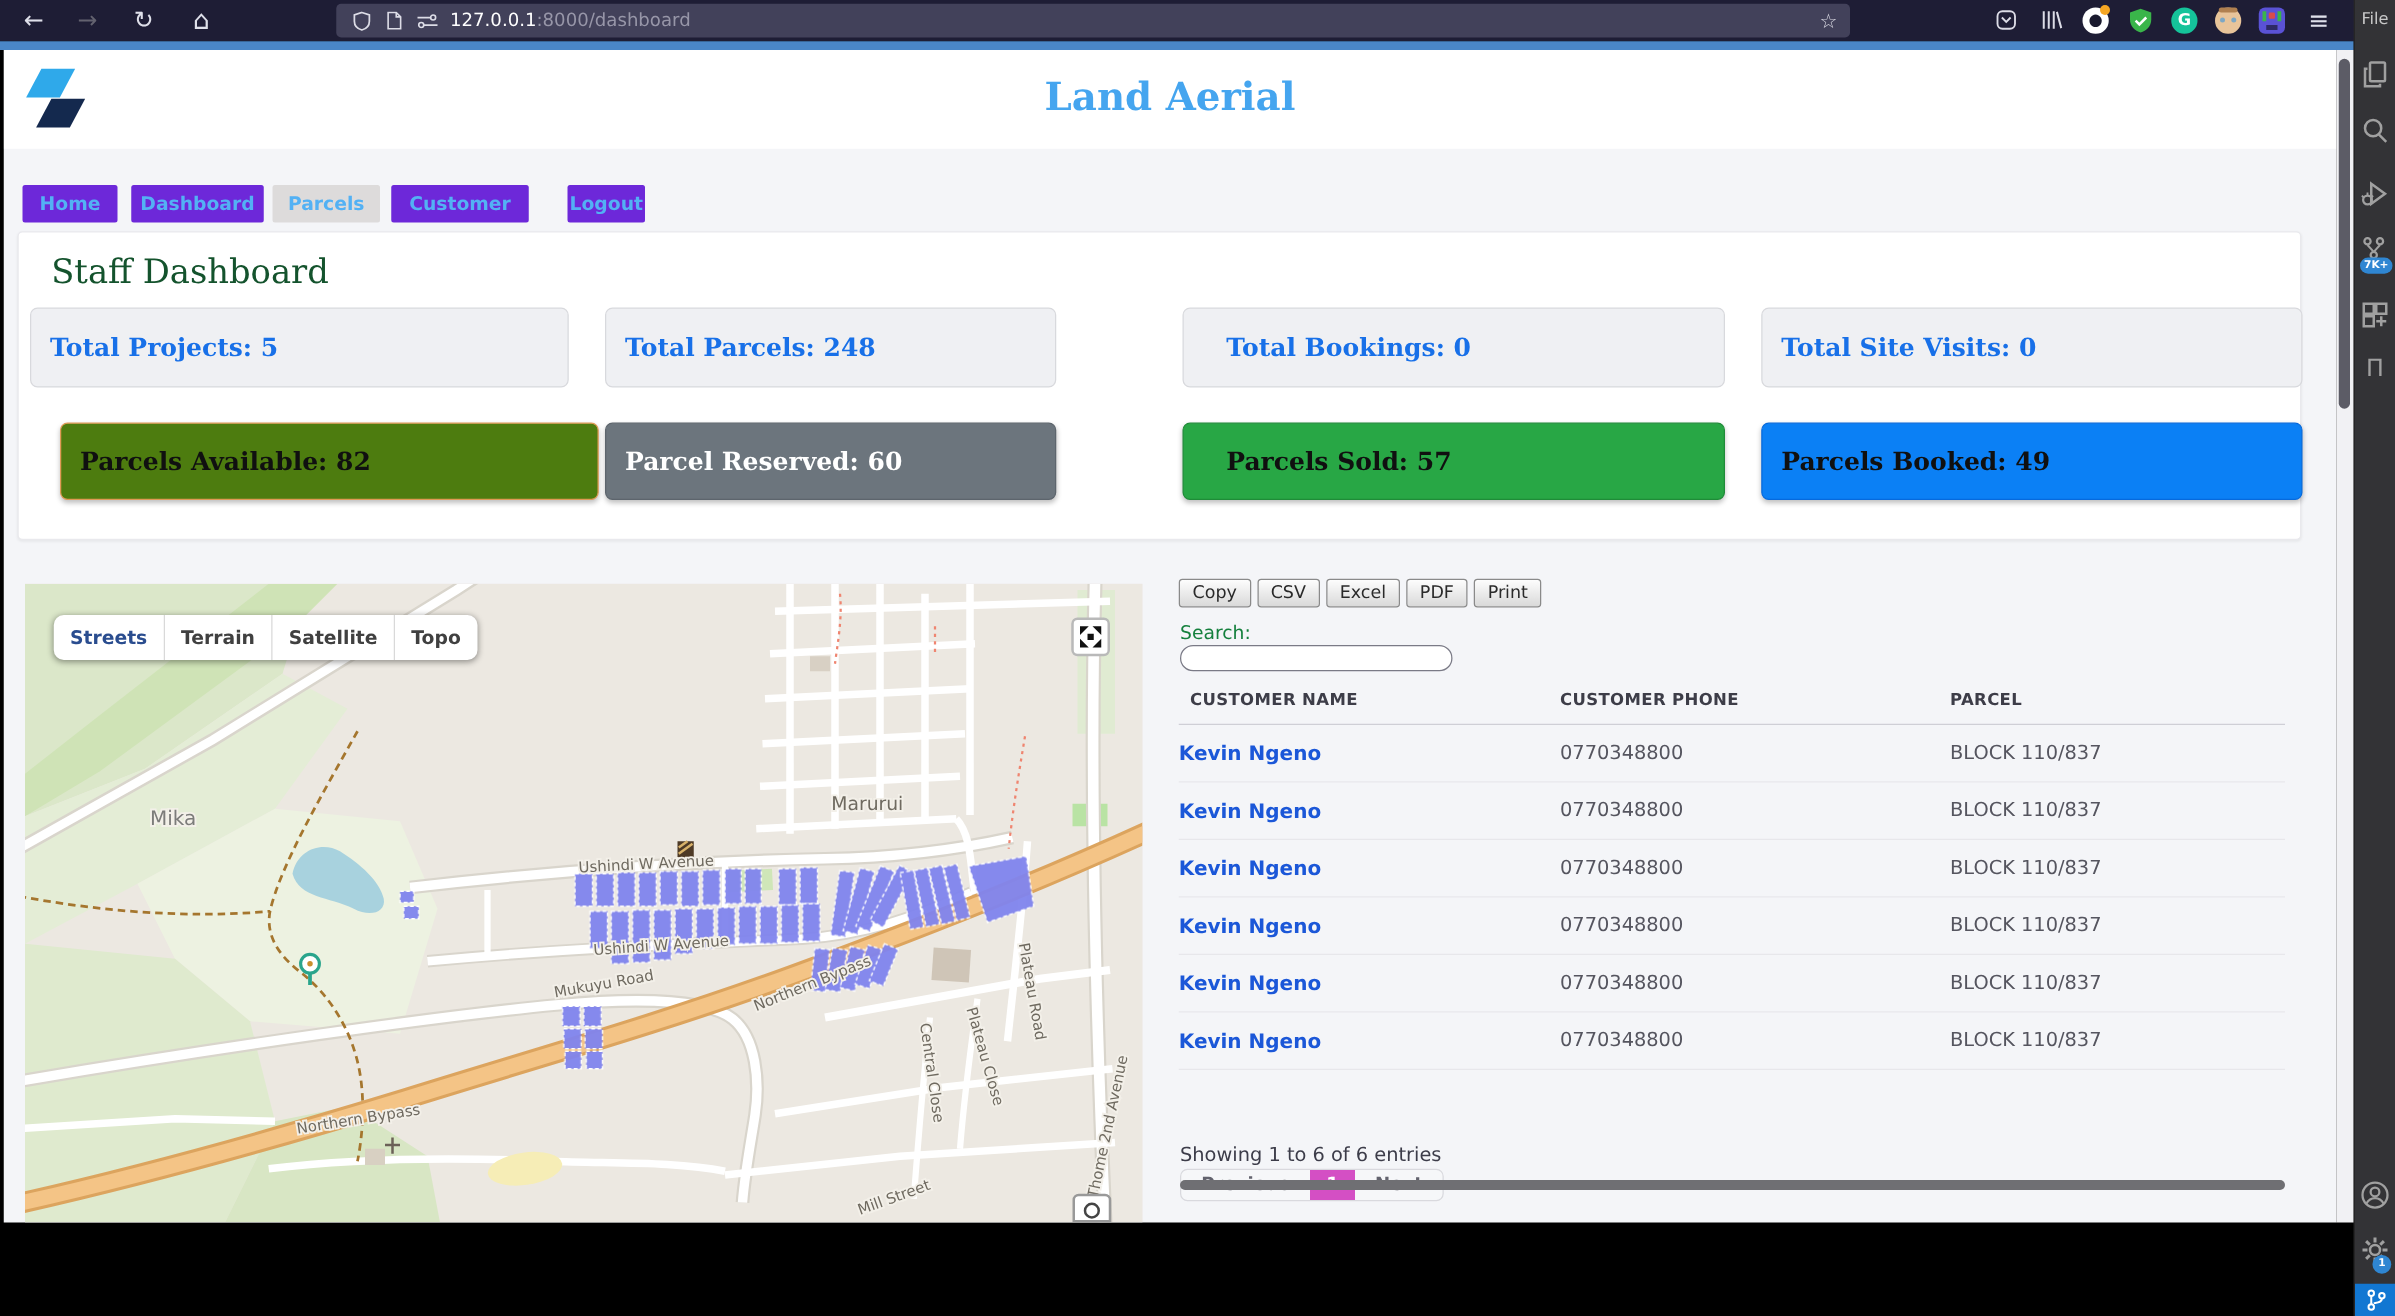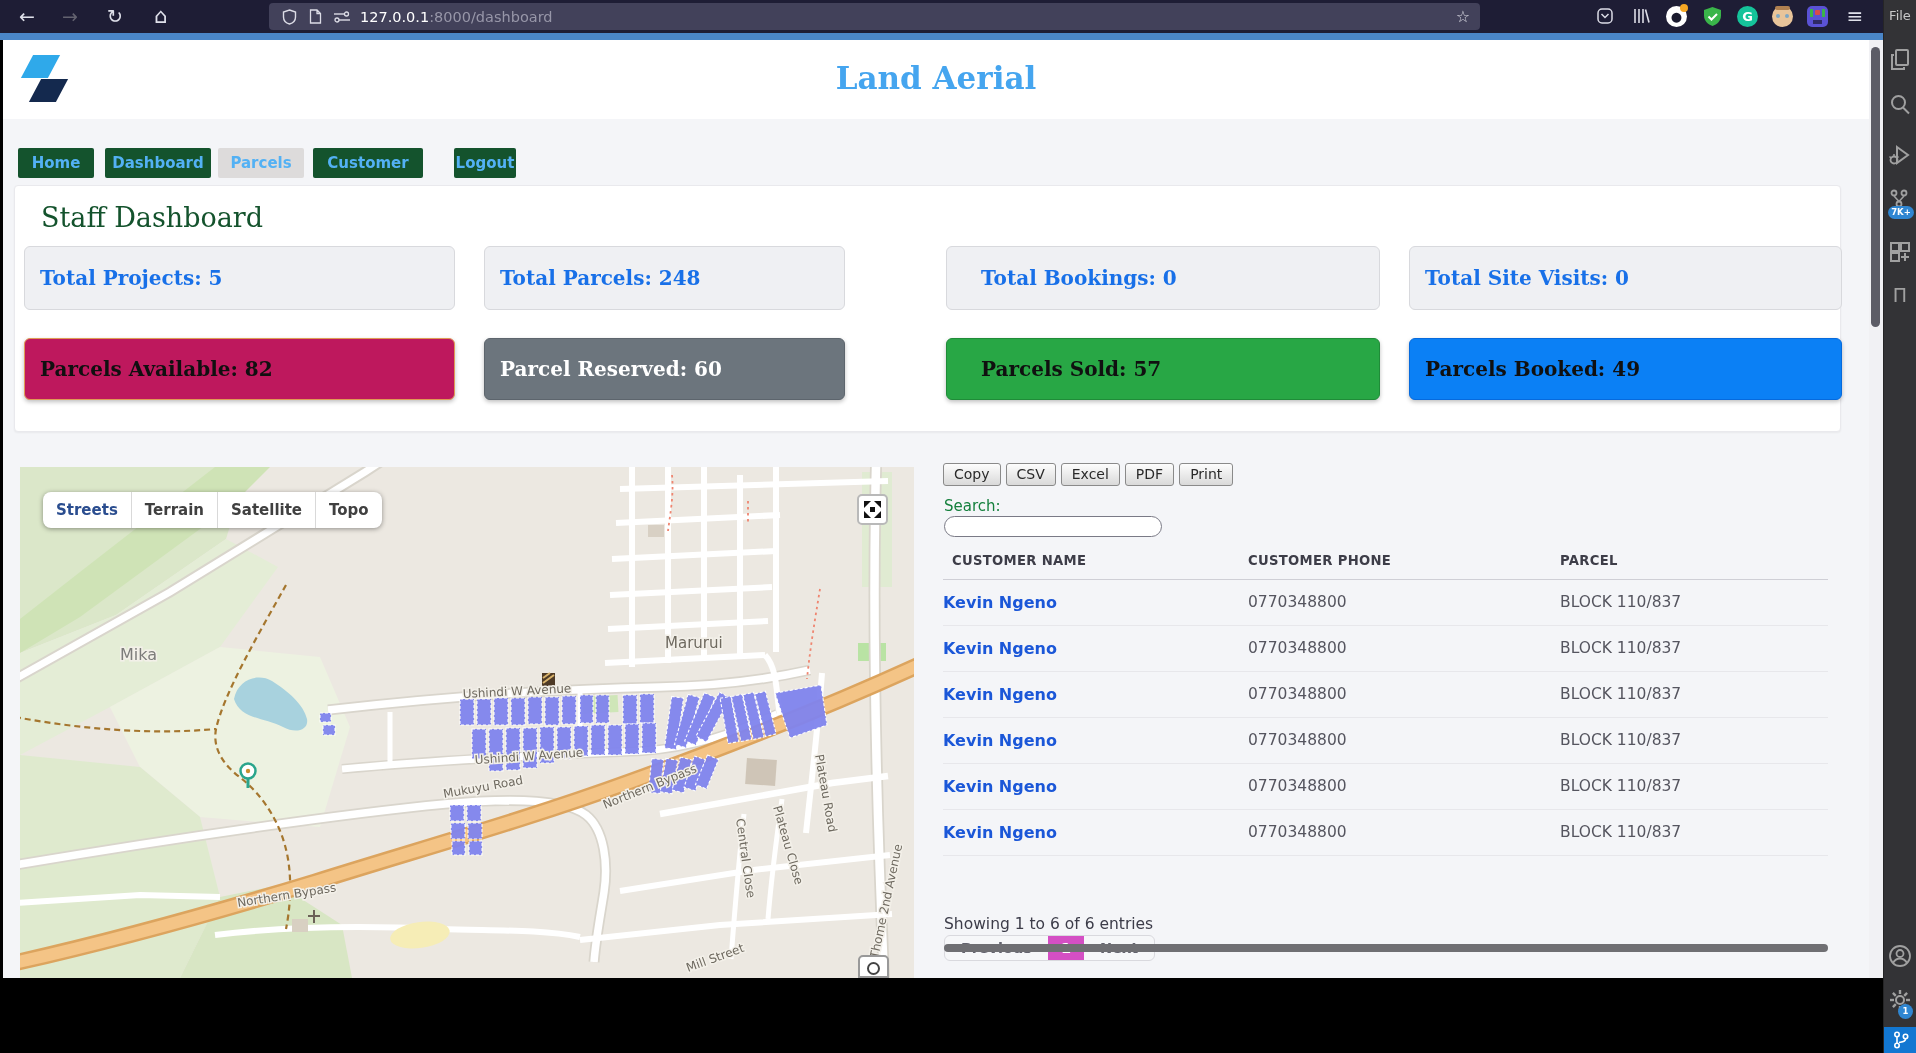--- a/index.html
+++ b/index.html
@@ -18,31 +18,31 @@
   .extico{position:absolute;top:6px;width:21px;height:21px;border-radius:50%;font-size:13px;line-height:21px;text-align:center;color:#fff;}
   
   #page{position:absolute;left:3px;top:40px;width:1866px;height:938px;background:#f4f5f8;overflow:hidden;}
   #site-header{position:absolute;left:0;top:0;width:100%;height:79px;background:#fff;}
   #logo{position:absolute;left:14px;top:12px;width:50px;height:56px;}
   #logo .p1,#logo .p2{position:absolute;width:27px;height:23px;transform:skewX(-28deg);}
   #logo .p1{left:10px;top:3px;background:#2fa9ea;}
   #logo .p2{left:18px;top:27px;background:#14294e;}
   #page-title{position:absolute;left:0;top:20px;width:100%;text-align:center;
      font-family:"DejaVu Serif","Liberation Serif",serif;font-weight:bold;font-size:31px;color:#45a5ef;}
-  .tab{position:absolute;top:108px;height:30px;background:#14532d;border-radius:2px;text-align:center;line-height:30px;font-size:15px;font-weight:bold;color:#53b1f4;cursor:pointer;}
+  .tab{position:absolute;top:108px;height:30px;background:#6d28d9;border-radius:2px;text-align:center;line-height:30px;font-size:15px;font-weight:bold;color:#53b1f4;cursor:pointer;}
   .tab.active{background:#dddbdb;}
   
   #panel{position:absolute;left:11px;top:145px;width:1827px;height:247px;background:#fff;border:1px solid #e9e9ed;border-radius:4px;box-shadow:0 1px 2px rgba(0,0,0,.05);}
   #staff-heading{position:absolute;left:26px;top:16px;font-family:"DejaVu Serif","Liberation Serif",serif;font-size:27px;color:#14532d;}
   .stat-card{position:absolute;top:60px;height:64px;background:#eff0f3;border:1px solid #d8d9dd;border-radius:6px;display:flex;align-items:center;padding-left:15px;
      font-family:"DejaVu Serif","Liberation Serif",serif;font-weight:bold;font-size:20px;color:#1870e8;}
   .status-card{position:absolute;top:152px;height:62px;border-radius:6px;display:flex;align-items:center;padding-left:15px;
      font-family:"DejaVu Serif","Liberation Serif",serif;font-weight:bold;font-size:20px;box-shadow:0 2px 4px rgba(0,0,0,.25);}
   .c1{left:9px;width:431px;}  .c2{left:469px;width:361px;}  .c3{left:931px;width:434px;padding-left:34px;}  .c4{left:1394px;width:433px;}
-  #card-avail{background:#be185d;border:1px solid #e09a55;color:#101010;}
+  #card-avail{background:#4d7c0f;border:1px solid #e09a55;color:#101010;margin-left:24px;}
   #card-reserved{background:#6c757d;border:1px solid #5d656d;color:#fff;}
   #card-sold{background:#28a745;border:1px solid #1f8c38;color:#101010;}
   #card-booked{background:#0b80f5;border:1px solid #066add;color:#101010;}
   
   #map-card{position:absolute;left:17px;top:427px;width:894px;height:511px;background:#ece8e1;overflow:hidden;}
   #layer-control{position:absolute;left:23px;top:25px;height:36px;background:#fff;border-radius:8px;box-shadow:0 1px 5px rgba(0,0,0,.4);display:flex;align-items:center;}
   .layer-btn{padding:0 13px;font-size:15px;font-weight:bold;color:#404040;line-height:36px;cursor:pointer;border-right:1px solid #d9d9d9;}
   .layer-btn:last-child{border-right:none;}
   .layer-btn.active{color:#2a4d8f;}
   #fullscreen-btn{position:absolute;left:837px;top:27px;width:31px;height:31px;background:#fff;border:2px solid #b9b9b9;border-radius:5px;cursor:pointer;display:flex;align-items:center;justify-content:center;}

